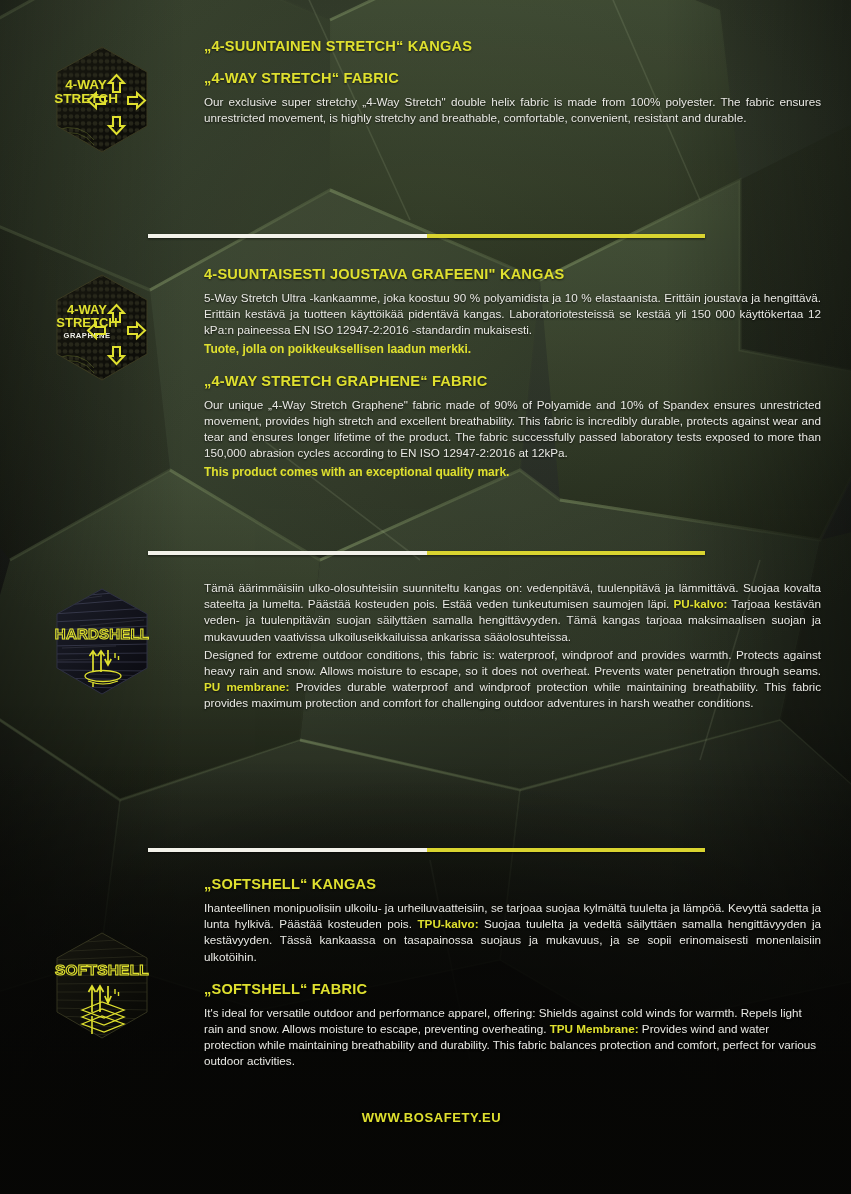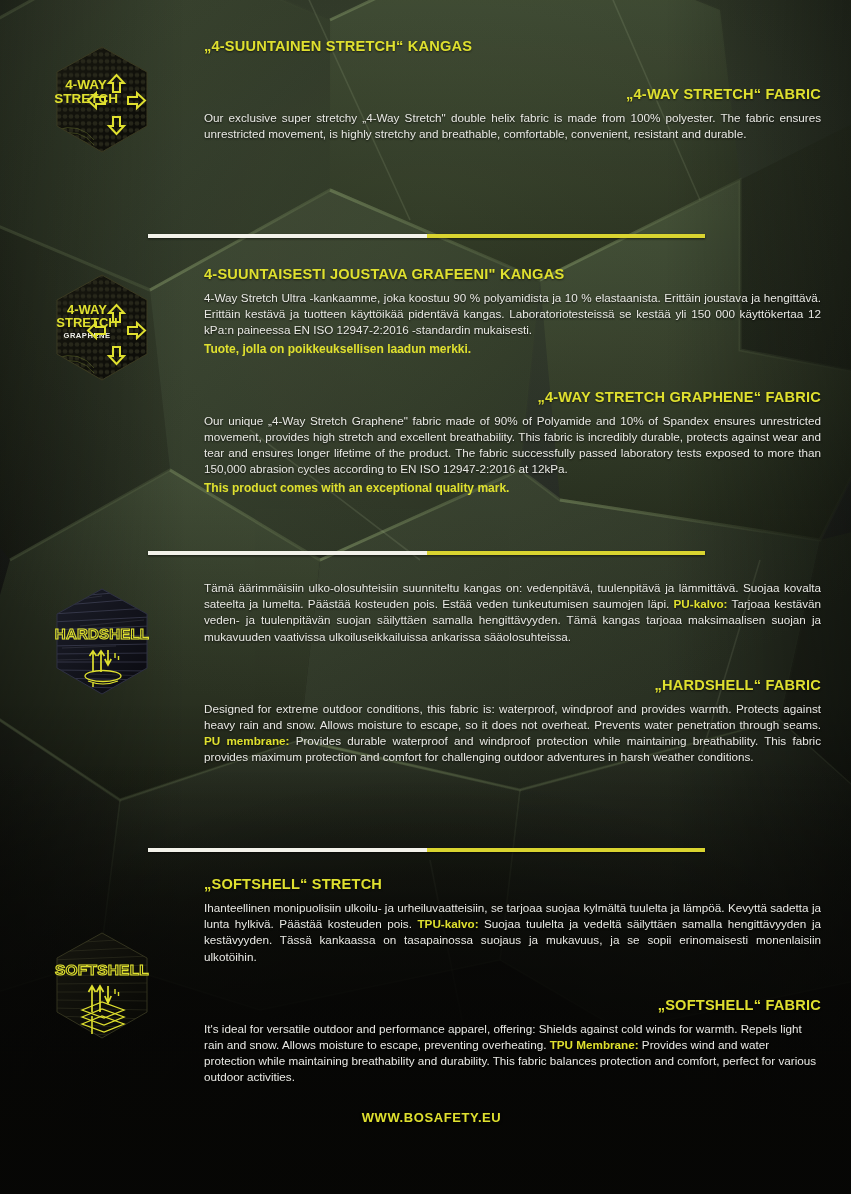--- a/index.html
+++ b/index.html
@@ -81,21 +81,21 @@
   }
 
   h2.head {
     font-size: 14.6px;
     font-weight: bold;
     letter-spacing: 0.2px;
     color: #dfe02f;
     margin: 0 0 8px 0;
     text-shadow: 0 1px 2px rgba(0,0,0,0.6);
   }
-  h2.head.second { margin-top: 32px; text-align: right; }
+  h2.head.second { margin-top: 16px; }
 
   p.body {
     font-size: 11.7px;
     line-height: 16.2px;
     color: #e9e9e4;
     margin: 0 0 2px 0;
     text-align: justify;
     text-shadow: 0 1px 2px rgba(0,0,0,0.75);
   }
   p.body.narrow { text-align: left; }
@@ -312,21 +312,21 @@
             <path d="M63 50 l0 -9 l-4 0 l7.5 -8 l7.5 8 l-4 0 l0 9 z"></path>
             <path d="M63 75 l0 9 l-4 0 l7.5 8 l7.5 -8 l-4 0 l0 -9 z"></path>
             <path d="M55 55 l-9 0 l0 -4 l-8 7.5 l8 7.5 l0 -4 l9 0 z"></path>
             <path d="M78 55 l9 0 l0 -4 l8 7.5 l-8 7.5 l0 -4 l-9 0 z"></path>
           </g>
         </svg>
       </div>
     </div>
     <div class="text-col">
       <h2 class="head">4-SUUNTAISESTI JOUSTAVA GRAFEENI" KANGAS</h2>
-      <p class="body">4-Way Stretch Ultra -kankaamme, joka koostuu 90 % polyamidista ja 10 % elastaanista. Erittäin joustava ja hengittävä. Erittäin kestävä ja tuotteen käyttöikää pidentävä kangas. Laboratoriotesteissä se kestää yli 150 000 käyttökertaa 12 kPa:n paineessa EN ISO 12947-2:2016 -standardin mukaisesti.</p>
+      <p class="body">5-Way Stretch Ultra -kankaamme, joka koostuu 90 % polyamidista ja 10 % elastaanista. Erittäin joustava ja hengittävä. Erittäin kestävä ja tuotteen käyttöikää pidentävä kangas. Laboratoriotesteissä se kestää yli 150 000 käyttökertaa 12 kPa:n paineessa EN ISO 12947-2:2016 -standardin mukaisesti.</p>
       <p class="note">Tuote, jolla on poikkeuksellisen laadun merkki.</p>
       <h2 class="head second">„4-WAY STRETCH GRAPHENE“ FABRIC</h2>
       <p class="body">Our unique „4-Way Stretch Graphene" fabric made of 90% of Polyamide and 10% of Spandex ensures unrestricted movement, provides high stretch and excellent breathability. This fabric is incredibly durable, protects against wear and tear and ensures longer lifetime of the product. The fabric successfully passed laboratory tests exposed to more than 150,000 abrasion cycles according to EN ISO 12947-2:2016 at 12kPa.</p>
       <p class="note">This product comes with an exceptional quality mark.</p>
     </div>
   </div>
 
   <div class="divider" style="top:551px;">
     <span class="dl"></span>
     <span class="dr"></span>
@@ -377,21 +377,20 @@
             <path d="M68.5 70 L68.5 74" stroke-width="1.4"></path>
             <ellipse cx="53" cy="90" rx="18" ry="5.5" stroke-width="1.3"></ellipse>
             <path d="M38 95 Q53 101 68 95" stroke-width="1.2"></path>
             <path d="M43 97 L43 101" stroke-width="1.5"></path>
           </g>
         </svg>
       </div>
     </div>
     <div class="text-col">
       <p class="body"><span>Tämä äärimmäisiin ulko-olosuhteisiin suunniteltu kangas on: vedenpitävä, tuulenpitävä ja lämmittävä. Suojaa kovalta sateelta ja lumelta. Päästää kosteuden pois. Estää veden tunkeutumisen saumojen läpi. </span><span class="hl">PU-kalvo:</span><span> Tarjoaa kestävän veden- ja tuulenpitävän suojan säilyttäen samalla hengittävyyden. Tämä kangas tarjoaa maksimaalisen suojan ja mukavuuden vaativissa ulkoiluseikkailuissa ankarissa sääolosuhteissa.</span></p>
-      <h2 class="head second">„HARDSHELL“ FABRIC</h2>
       <p class="body"><span>Designed for extreme outdoor conditions, this fabric is: waterproof, windproof and provides warmth. Protects against heavy rain and snow. Allows moisture to escape, so it does not overheat. Prevents water penetration through seams. </span><span class="hl">PU membrane:</span><span> Provides durable waterproof and windproof protection while maintaining breathability. This fabric provides maximum protection and comfort for challenging outdoor adventures in harsh weather conditions.</span></p>
     </div>
   </div>
 
   <div class="divider" style="top:848px;">
     <span class="dl"></span>
     <span class="dr"></span>
   </div>
 
   <div class="section" style="top:876px;">
@@ -432,21 +431,21 @@
             <path d="M68.5 62 L68.5 66" stroke-width="1.4"></path>
             <path d="M32 80 L52 72 L74 80 L54 88 Z" stroke-width="1.3"></path>
             <path d="M32 87 L52 79 L74 87 L54 95 Z" stroke-width="1.3"></path>
             <path d="M32 94 L52 86 L74 94 L54 102 Z" stroke-width="1.3"></path>
             <path d="M42 86 L42 104" stroke-width="1.6"></path>
           </g>
         </svg>
       </div>
     </div>
     <div class="text-col">
-      <h2 class="head">„SOFTSHELL“ STRETCH</h2>
+      <h2 class="head">„SOFTSHELL“ KANGAS</h2>
       <p class="body"><span>Ihanteellinen monipuolisiin ulkoilu- ja urheiluvaatteisiin, se tarjoaa suojaa kylmältä tuulelta ja lämpöä. Kevyttä sadetta ja lunta hylkivä. Päästää kosteuden pois. </span><span class="hl">TPU-kalvo:</span><span> Suojaa tuulelta ja vedeltä säilyttäen samalla hengittävyyden ja kestävyyden. Tässä kankaassa on tasapainossa suojaus ja mukavuus, ja se sopii erinomaisesti monenlaisiin ulkotöihin.</span></p>
       <h2 class="head second">„SOFTSHELL“ FABRIC</h2>
       <p class="body narrow"><span>It's ideal for versatile outdoor and performance apparel, offering: Shields against cold winds for warmth.  Repels light rain and snow.  Allows moisture to escape, preventing overheating.
 </span><span class="hl">TPU Membrane:</span><span> Provides wind and water protection while maintaining breathability and durability. This fabric balances protection and comfort, perfect for various outdoor activities.</span></p>
     </div>
   </div>
 
   <div class="footer-url">WWW.BOSAFETY.EU</div>
 
 </div>

